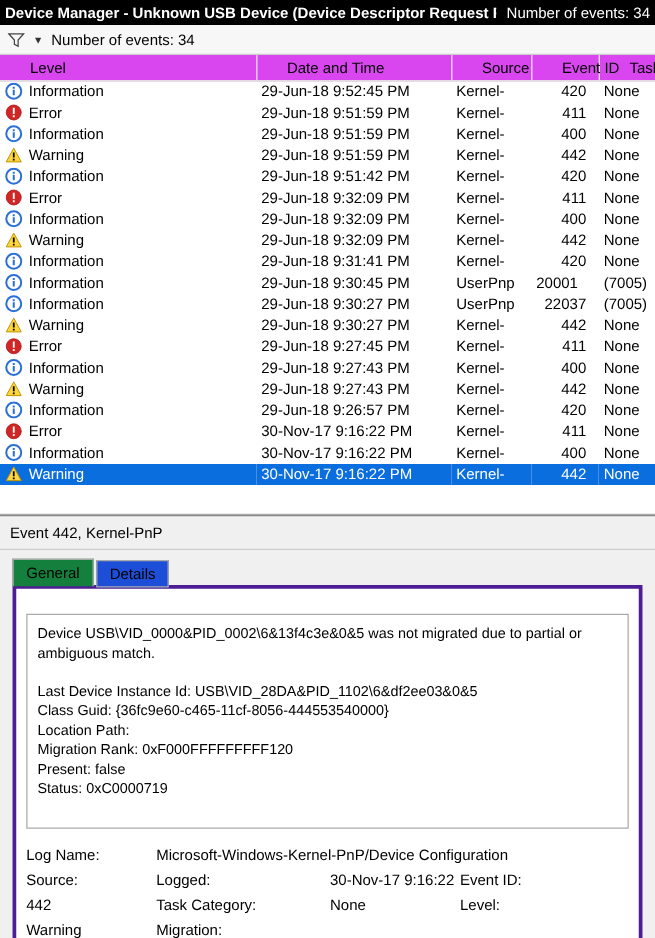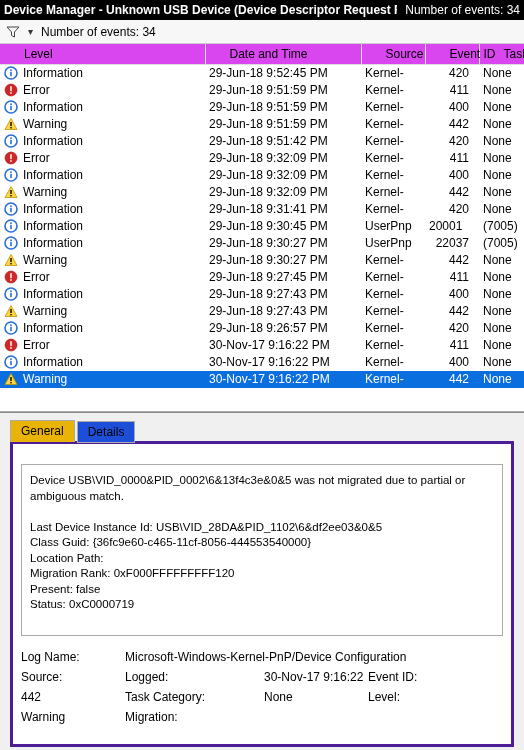--- a/index.html
+++ b/index.html
@@ -72,21 +72,21 @@
     border-bottom: 1px solid #ccc;
   }
   .tabs {
     display: flex;
     padding: 6px 10px 0 10px;
   }
   .tab {
     padding: 3px 10px;
     border: 1px solid #aaa;
     border-bottom: none;
-    background: #eab308;
+    background: #15803d;
     font-size: 12px;
     margin-right: 2px;
     position: relative;
     top: 1px;
   }
   .tab.inactive { background: #1d4ed8; top:2px; border-bottom:1px solid #aaa;}
   .tab-body {
     margin: 0 10px 8px 10px;
     border: 3px solid #4c1d95;
     background: #fff;
@@ -488,20 +488,21 @@
           <td>30-Nov-17 9:16:22 PM</td>
           <td>Kernel-</td>
           <td style="text-align:right;padding-right:10px">442</td>
           <td>None</td>
         </tr>
       </tbody>
   </table>
 </div>
 
 <div class="detail-panel">
+  <div class="detail-header">Event 442, Kernel-PnP</div>
   <div class="tabs">
     <div class="tab">General</div>
     <div class="tab inactive">Details</div>
   </div>
   <div class="tab-body">
     <div class="desc-box">Device USB\VID_0000&amp;PID_0002\6&amp;13f4c3e&amp;0&amp;5 was not migrated due to partial or ambiguous match.
 
 Last Device Instance Id: USB\VID_28DA&amp;PID_1102\6&amp;df2ee03&amp;0&amp;5
 Class Guid: {36fc9e60-c465-11cf-8056-444553540000}
 Location Path:

